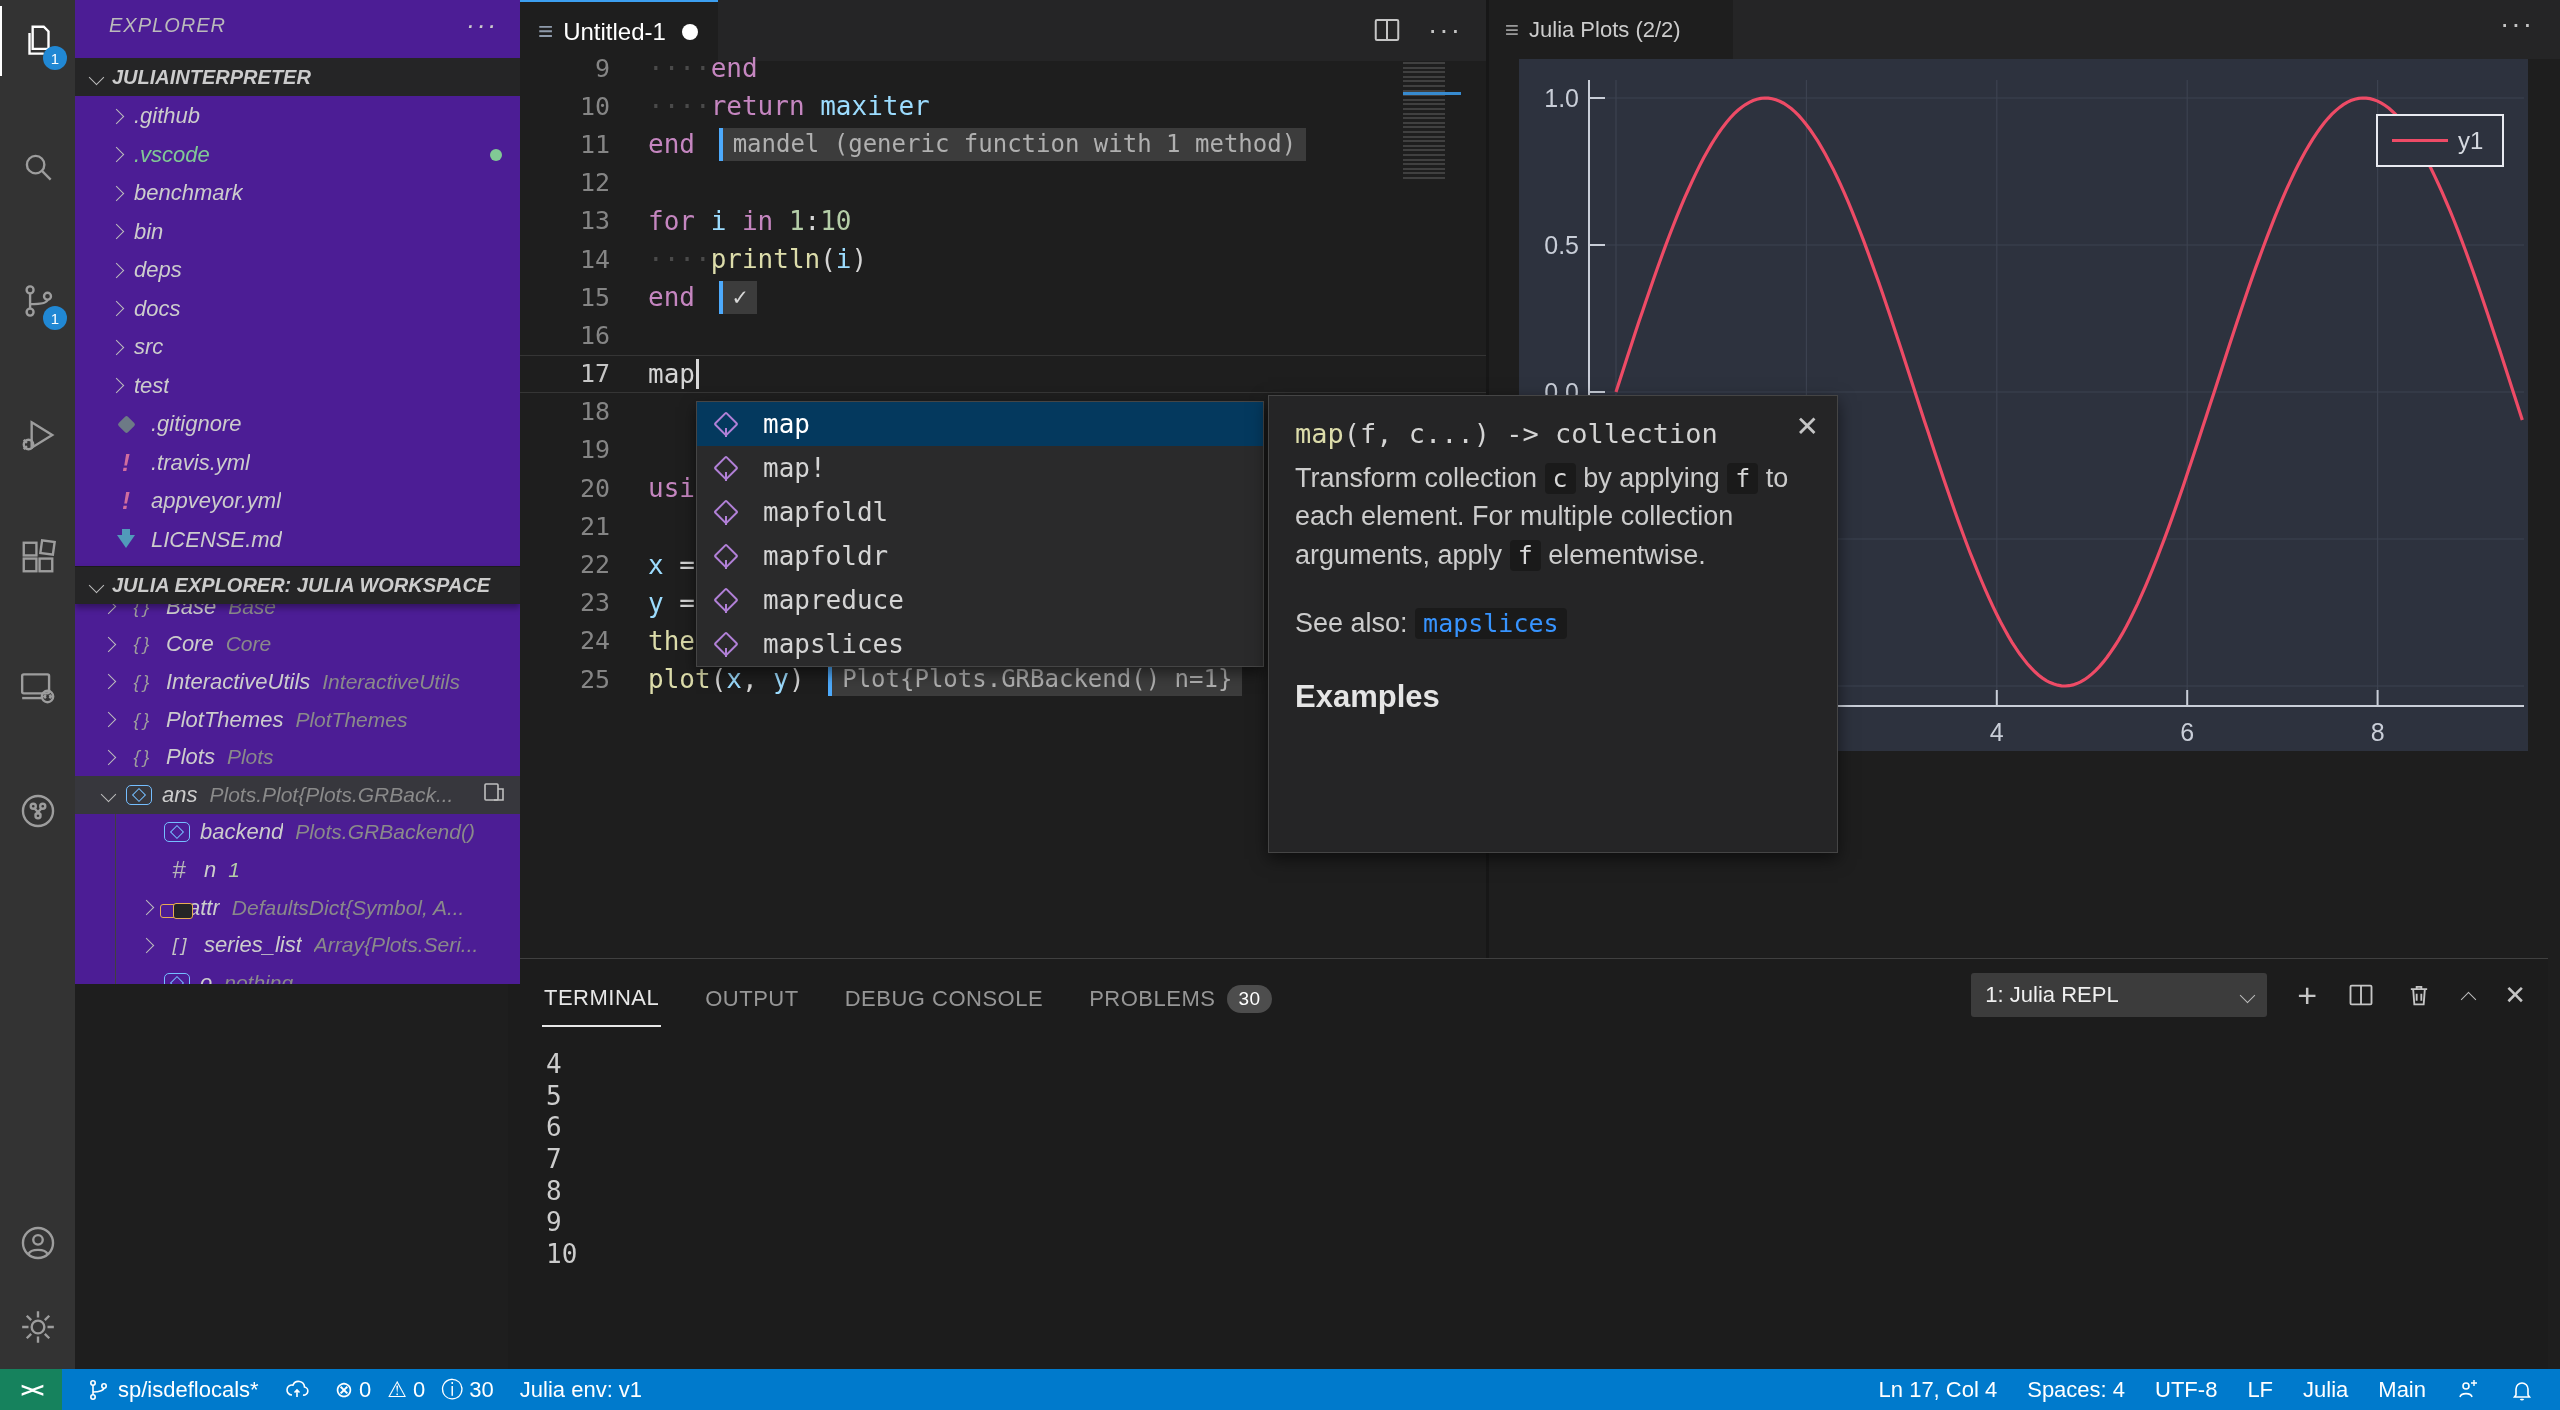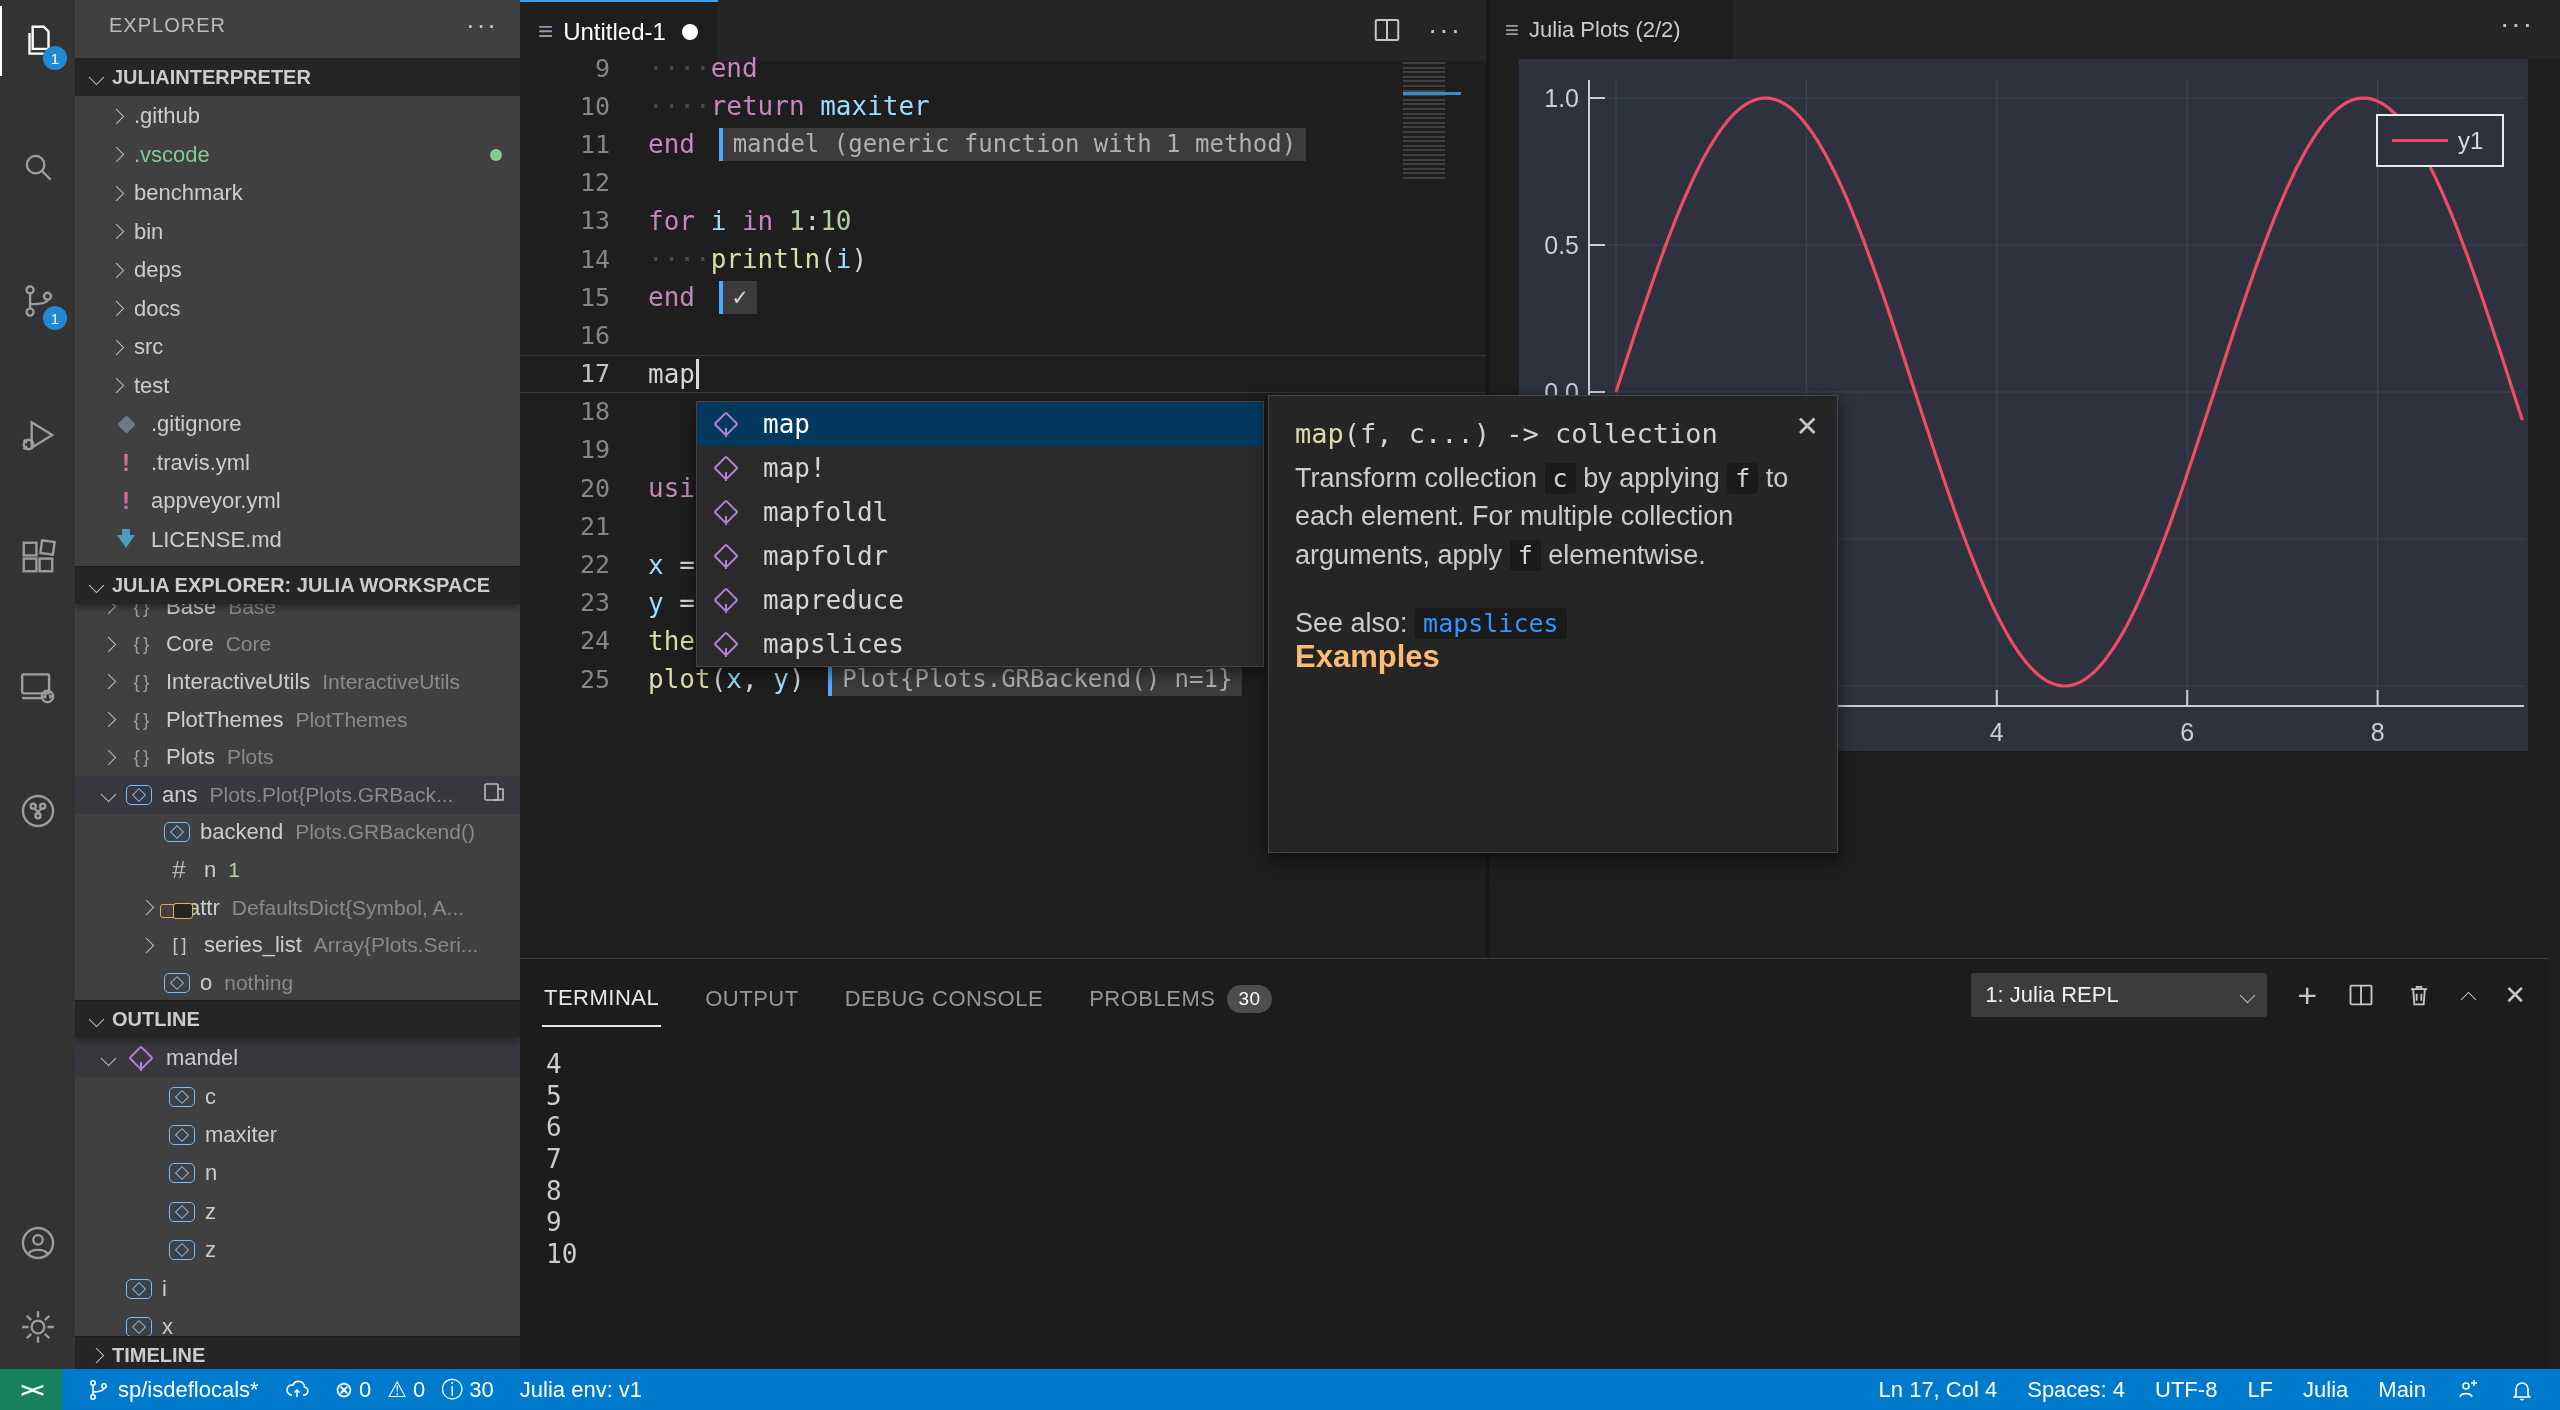--- a/index.html
+++ b/index.html
@@ -8,21 +8,21 @@
   #app { position:relative; width:2560px; height:1410px; }
 
   
   #activitybar { position:absolute; left:0; top:0; width:75px; height:1369px; background:#333333; z-index:5; }
   .abitem { position:absolute; left:0; width:75px; height:70px; display:flex; align-items:center; justify-content:center; color:#9d9d9d; }
   .abitem.active { color:#ffffff; border-left:2px solid #ffffff; }
   .abitem svg { width:38px; height:38px; }
   .abbadge { position:absolute; right:8px; bottom:6px; min-width:24px; height:24px; border-radius:12px; background:#2188d4; color:#fff; font-size:15px; display:flex; align-items:center; justify-content:center; padding:0 4px; }
 
   
-  #sidebar { position:absolute; left:75px; top:0; width:445px; height:1369px; background:#404040; z-index:4; overflow:hidden; }
+  #sidebar { position:absolute; left:75px; top:0; width:445px; height:984px; background:#4c1d95; z-index:4; overflow:hidden;font-style:italic; }
   #sb-title { position:absolute; top:14px; left:34px; font-size:20px; color:#bbbbbb; letter-spacing:1px; }
   .sb-dots { position:absolute; top:10px; right:22px; font-size:26px; color:#cccccc; letter-spacing:2px; }
   .sechdr { position:absolute; left:0; width:445px; height:38px; display:flex; align-items:center; font-weight:bold; font-size:20px; color:#cccccc; background:#252526; z-index:3; }
   .sechdr .chev { margin-left:16px; margin-right:10px; }
   .sechdr.shadow { box-shadow:0 4px 6px rgba(0,0,0,.35); border-top:1px solid #1b1b1c; }
   .chev { width:11px; height:11px; border-right:1.8px solid #bdbdbd; border-bottom:1.8px solid #bdbdbd; display:inline-block; flex:none; }
   .chev.right { transform:rotate(-45deg); }
   .chev.down  { transform:rotate(45deg); }
   .chev.hidden{ visibility:hidden; }
 
@@ -94,21 +94,21 @@
 
   
   #docpopup { position:absolute; left:1268px; top:395px; width:570px; height:458px; background:#252526; border:1px solid #454545; z-index:21; box-shadow:0 6px 16px rgba(0,0,0,.55); padding:22px 26px; overflow:hidden; }
   #doc-close { position:absolute; top:14px; right:18px; font-size:28px; color:#c5c5c5; }
   .docline { font-family:"DejaVu Sans Mono", monospace; font-size:27px; margin-bottom:8px; white-space:pre; }
   .docpara { font-size:27px; color:#cccccc; line-height:1.42; margin-top:10px; width:500px; }
   .dt { color:#cccccc; }
   .dc { font-family:"DejaVu Sans Mono", monospace; background:#1a1a1a; padding:1px 8px; border-radius:4px; color:#d7d7d7; font-size:25px; }
   .dl { font-family:"DejaVu Sans Mono", monospace; background:#1a1a1a; padding:1px 8px; border-radius:4px; color:#3794ff; font-size:25px; }
   .docsee { margin-top:34px; font-size:27px; }
-  .doch1 { font-size:31px; font-weight:bold; color:#fdba74; }
+  .doch1 { margin-top:40px; font-size:31px; font-weight:bold; color:#e5e5e5; }
   .doccode { margin-top:34px; }
   .doccode .docline { margin-bottom:12px; }
 
   
   #plots { position:absolute; left:1489px; top:0; width:1071px; height:958px; background:#1e1e1e; z-index:1; }
   #plots-header { position:absolute; left:0; top:0; width:1071px; height:59px; background:#252526; }
   #plots-tab { position:absolute; left:0; top:0; width:244px; height:59px; background:#1e1e1e; display:flex; align-items:center; padding-left:16px; gap:10px; color:#cccccc; font-size:22px; }
   #plots-tab .fico { color:#9a9a9a; font-size:24px; }
   #plots-actions { position:absolute; right:26px; top:8px; color:#c5c5c5; }
   #plotcanvas { position:absolute; left:30px; top:59px; width:1009px; height:692px; background:#2d323e; }

